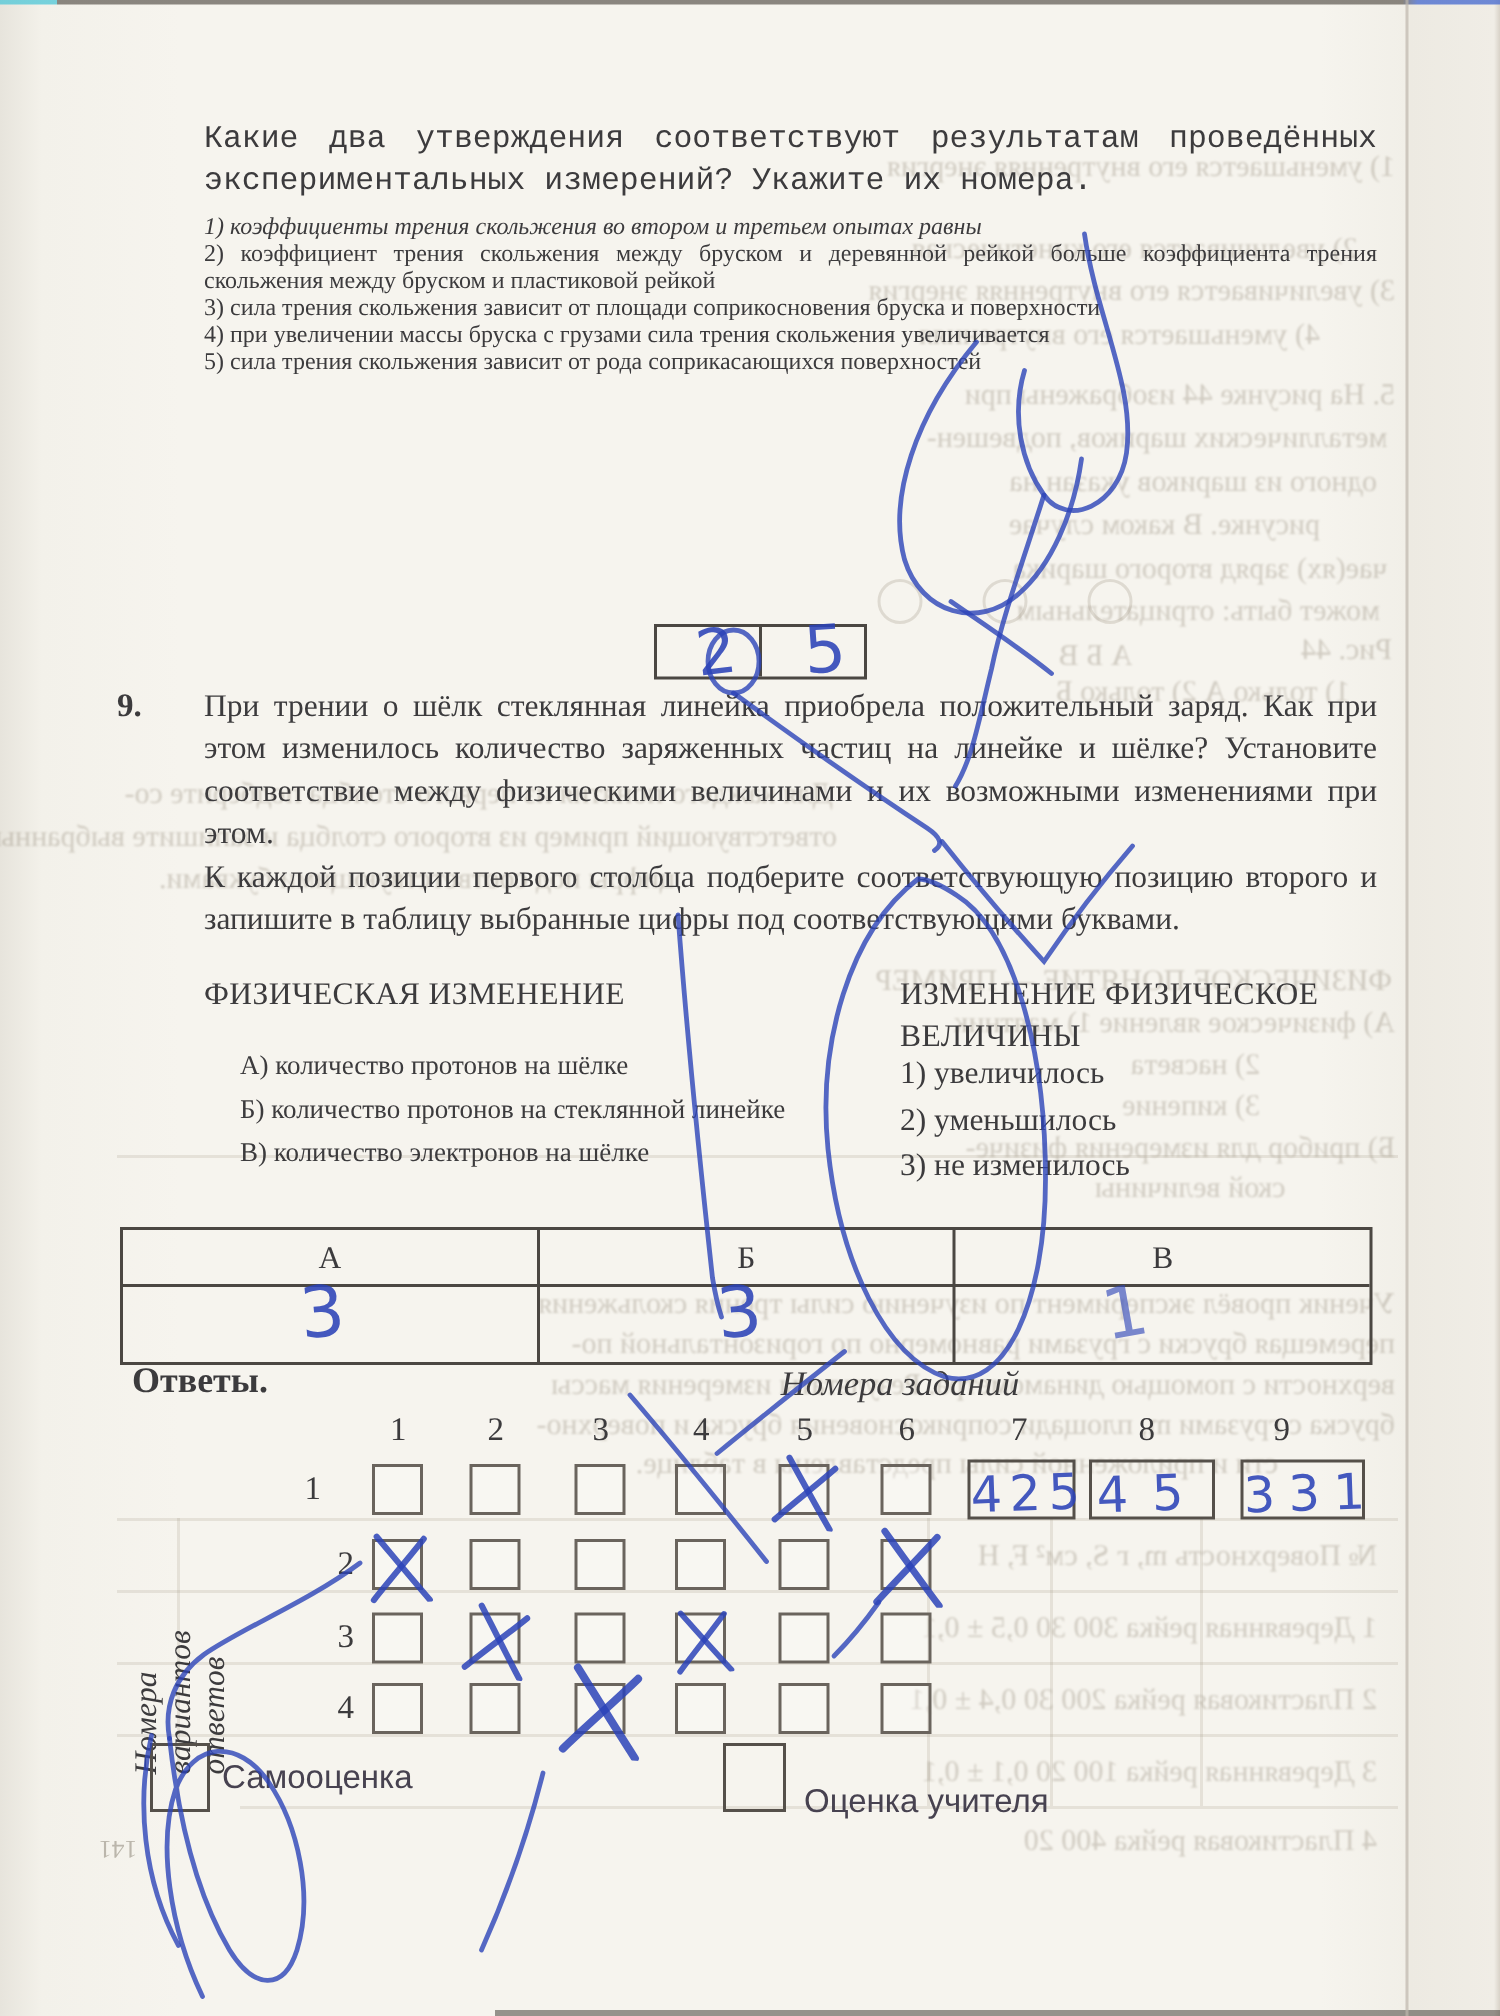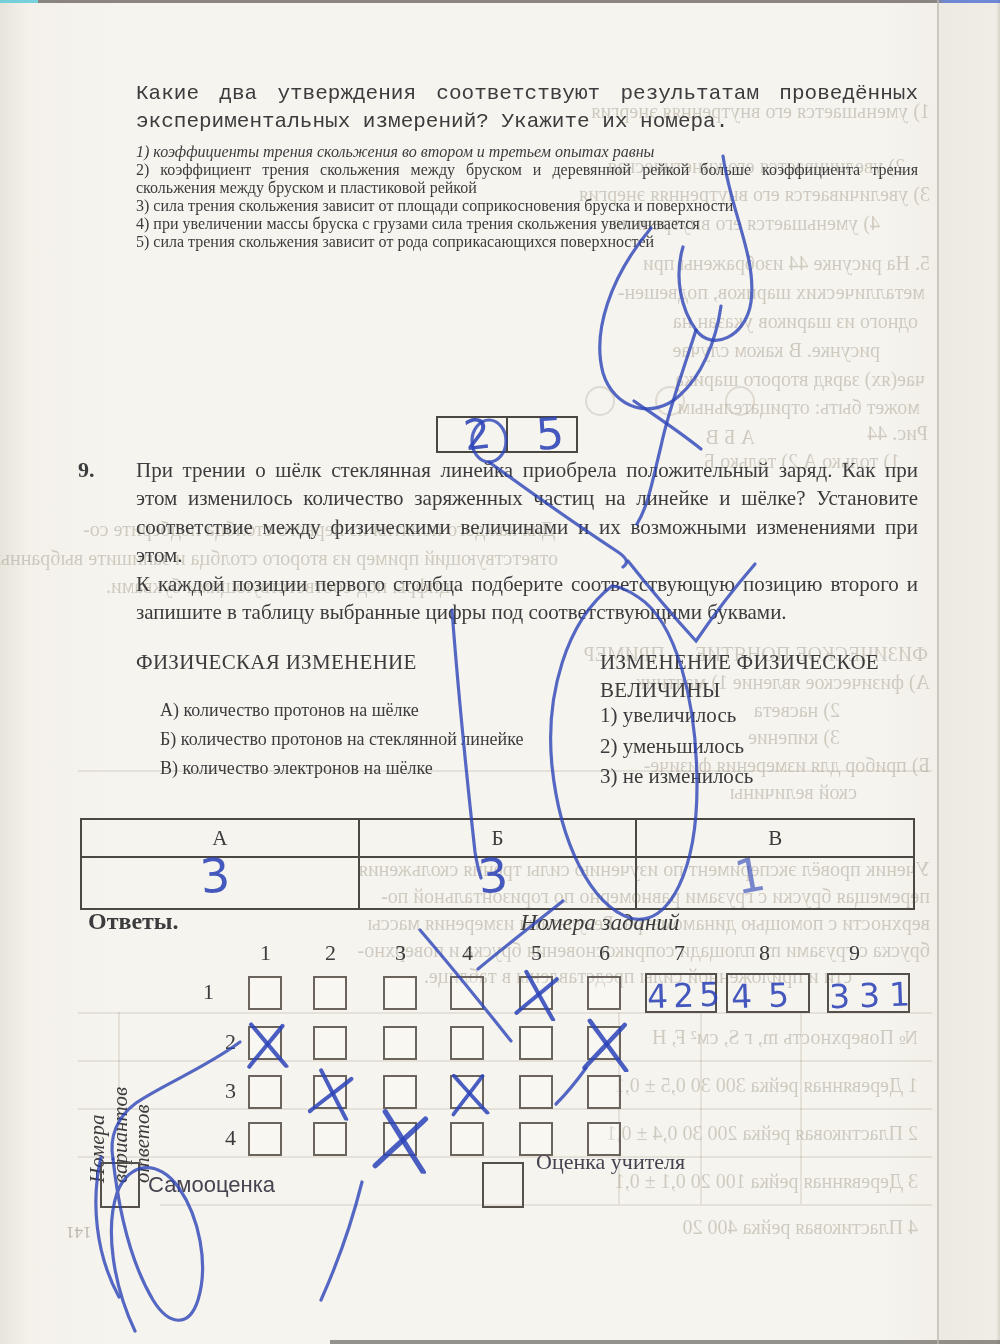--- a/index.html
+++ b/index.html
@@ -236,21 +236,21 @@
         <span class="ink wdigits" style="letter-spacing: 16px;">45</span>
       </div>
       <div class="wbox" style="left: 827px; top: 973px; width: 83px;">
         <span class="ink wdigits" style="letter-spacing: 9px;">331</span>
       </div>
     </div>
 
   <div class="gradebox" style="left:100px;top:1162px;"></div>
   <div class="gradelabel sans" style="left:148px;top:1172px;">Самооценка</div>
   <div class="gradebox" style="left:482px;top:1162px;width:42px;"></div>
-  <div class="gradelabel sans" style="left:536px;top:1149px;font-family:Liberation Serif, serif;">Оценка учителя</div>
+  <div class="gradelabel sans" style="left:536px;top:1188px;">Оценка учителя</div>
 
   <div class="pagenum">141</div>
 
   <svg class="inkoverlay" width="1000" height="1344" viewBox="0 0 1000 1344">
     <path d="M723,156 C731,212 757,258 751,302 C746,337 712,352 696,330 C681,309 674,277 683,247"></path>
     <path d="M651,228 C610,277 592,332 603,373 C614,409 652,420 679,396 C701,377 716,342 721,306"></path>
     <path d="M696,330 C682,374 668,412 661,446 C652,483 648,506 637,524"></path>
     <path d="M634,401 C657,417 680,432 701,449"></path>
     <path d="M489,462 C533,494 583,529 618,552 C627,558 629,563 623,567"></path>
     <path d="M628,561 C651,590 675,618 696,641 C715,613 736,586 755,564"></path>

